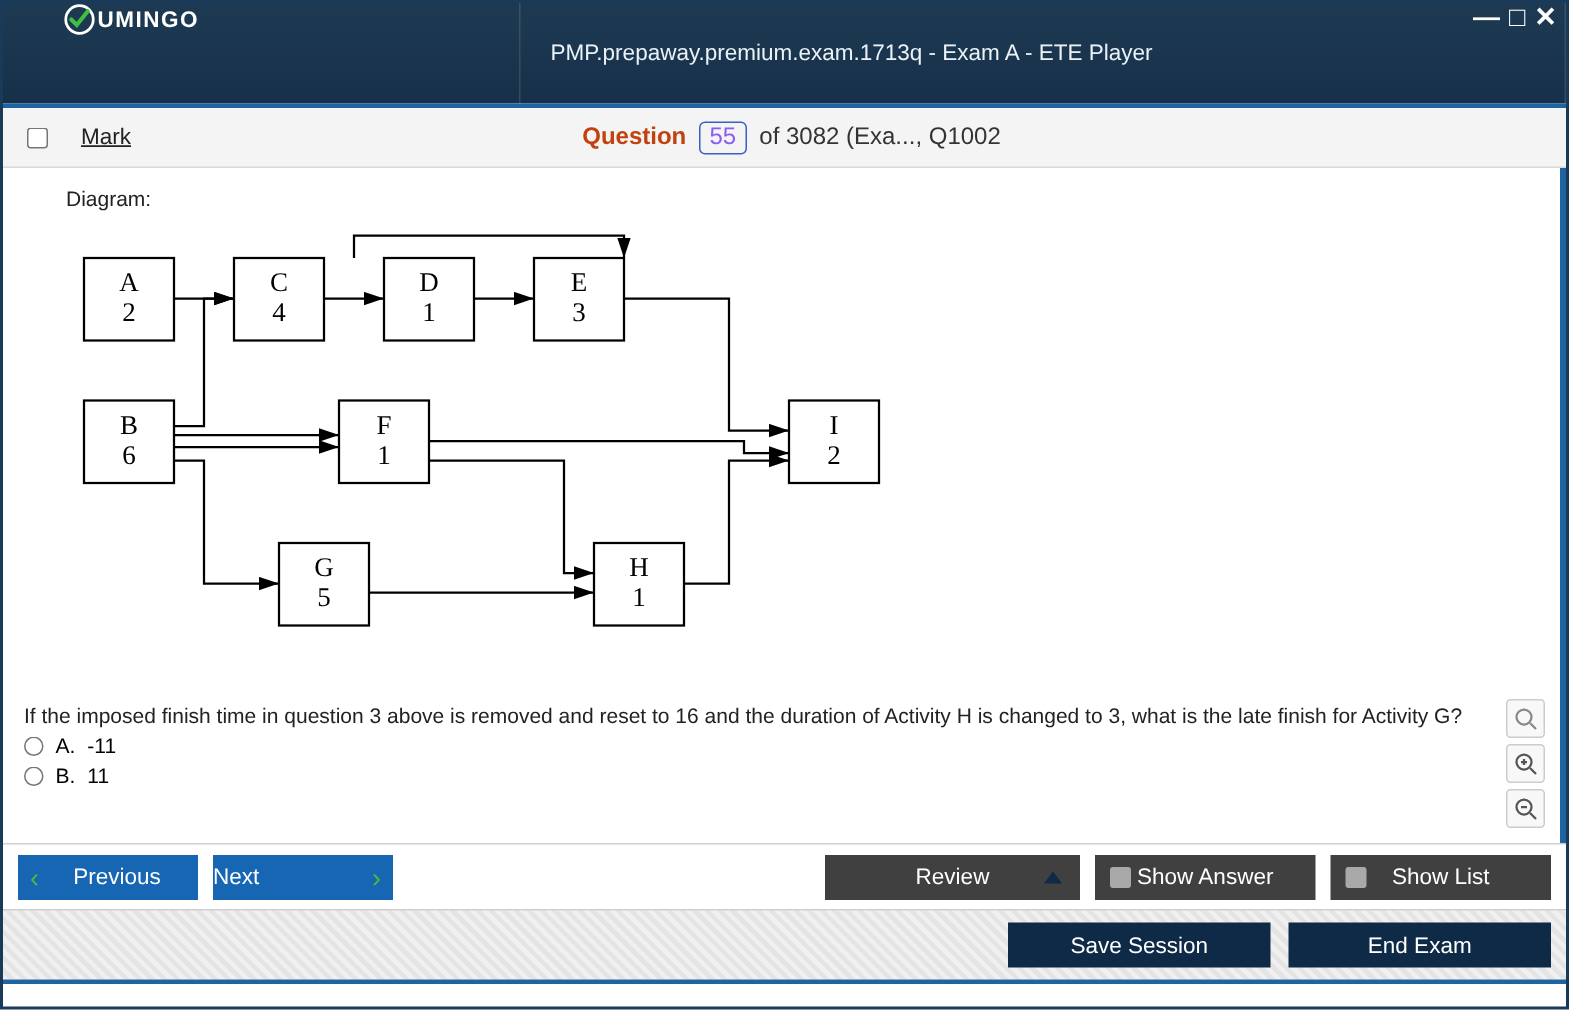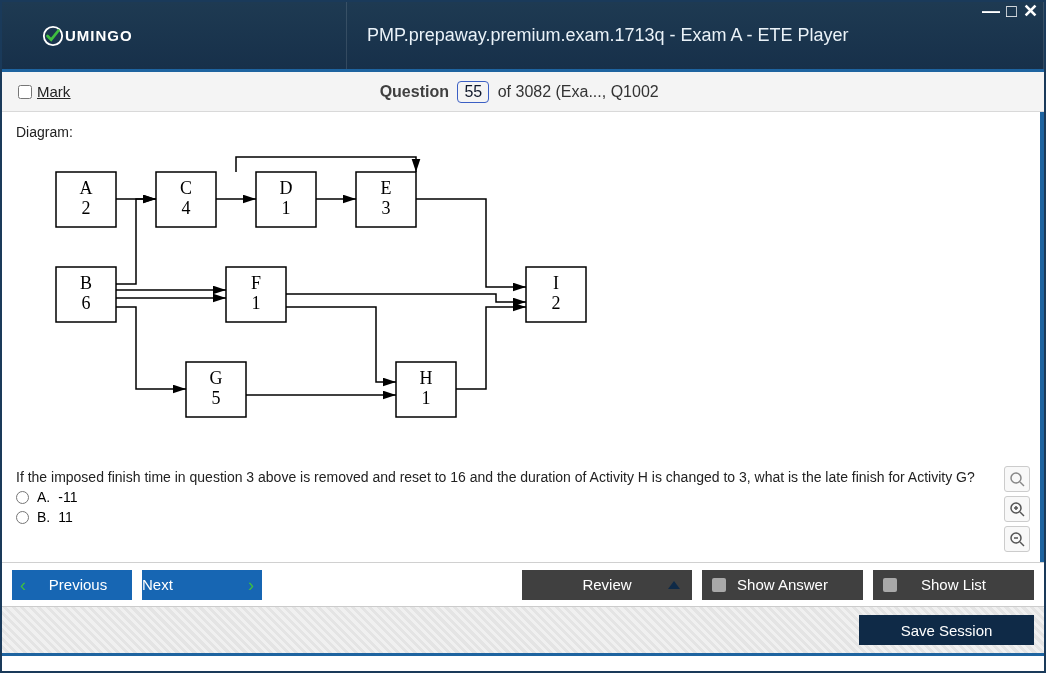--- a/index.html
+++ b/index.html
@@ -19,41 +19,41 @@
     color: #fff;
     position: relative;
     display: flex;
     align-items: center;
     border-bottom: 3px solid #1e64a0;
   }
   .titlebar .logo-area {
     width: 345px;
     height: 100%;
     display: flex;
-    align-items: center;
+    align-items: flex-start;
     padding-left: 40px;
     border-right: 1px solid rgba(255,255,255,0.12);
   }
   .logo-text {
     font-size: 15px;
     font-weight: bold;
     letter-spacing: 1px;
     color: #fff;
     display: flex;
     align-items: center;
   }
   .logo-check {
     display: inline-block;
     width: 22px; height: 22px;
     margin-right: 1px;
   }
   .titlebar .title {
     flex: 1;
     padding-left: 20px;
-    font-size: 18px;
+    font-size: 15px;
     color: #eaf2f8;
     border-right: 1px solid rgba(255,255,255,0.12);
     height: 100%;
     display:flex;
     align-items:center;
   }
   .titlebar .win-controls {
     position: absolute;
     top: 2px; right: 6px;
     display: flex;
@@ -69,55 +69,56 @@
     height: 40px;
     background: #f4f4f4;
     border-bottom: 1px solid #d9d9d9;
     display: flex;
     align-items: center;
     padding: 0 16px;
   }
   .mark-box {
     display: flex;
     align-items: center;
-    gap: 5px;
+    gap: 22px;
   }
   .mark-box input { width: 14px; height: 14px; }
   .mark-label {
     color: #222;
     text-decoration: underline;
     font-size: 15px;
   }
   .qcenter {
     flex: 1;
     text-align: center;
     font-size: 16px;
     color: #333;
   }
-  .qcenter .qword { font-weight: bold; color: #404040; }
+  .qcenter .qword { font-weight: bold; color: #c2410c; }
   .qnum-box {
     display: inline-block;
     border: 1.5px solid #3b5fc4;
     border-radius: 4px;
     padding: 1px 6px;
     margin: 0 4px;
-    color: #0f172a;
+    color: #8b5cf6;
   }
   
   .content {
     height: 450px;
     overflow: auto;
     position: relative;
     padding: 12px 14px;
     border-right: 4px solid #1e64a0;
   }
   .diagram-label {
     font-size: 14px;
     color: #222;
     margin-bottom: 12px;
+    margin-left: 28px;
   }
   .diagram-svg-wrap {
     margin-left: 20px;
     margin-bottom: 24px;
   }
   .question-text {
     font-size: 14px;
     color: #222;
     margin-bottom: 0;
   }
@@ -176,21 +177,21 @@
   .btn-next { justify-content: flex-start; }
   .chev { font-family: Arial; font-size:18px; line-height:1; position:absolute; }
   .chev.left { left:8px; color:#3fbf3f; }
   .chev.right { right:8px; color:#3fbf3f; }
   .spacer { flex:1; }
   .btn-review { width:170px; position:relative; justify-content:center; }
   .btn-review .tri {
     position:absolute; right:12px;
     width:0;height:0;border-left:6px solid transparent;border-right:6px solid transparent;border-bottom:8px solid #0f2a47;
   }
-  .btn-showans, .btn-showlist { width:161px; justify-content:center; gap:12px; }
+  .btn-showans, .btn-showlist { width:147px; justify-content:center; gap:12px; }
   .sq-icon {
     width:14px;height:14px;background:rgba(255,255,255,0.55);border-radius:2px;
     position:absolute; left:10px;
   }
   .toolbar2 {
     height: 50px;
     background: repeating-linear-gradient(45deg,#f0f0f0,#f0f0f0 3px,#e4e4e4 3px,#e4e4e4 6px);
     display:flex;
     align-items:center;
     justify-content:flex-end;
@@ -385,13 +386,16 @@
   <button class="btn btn-orange btn-showlist">
     <span class="sq-icon"></span>
     <span>Show List</span>
   </button>
 </div>
 
 <div class="toolbar2">
   <button class="btn btn-dark btn-save">
     <span>Save Session</span>
   </button>
+  <button class="btn btn-dark btn-end">
+    <span>End Exam</span>
+  </button>
 </div>
 
 </body></html>

